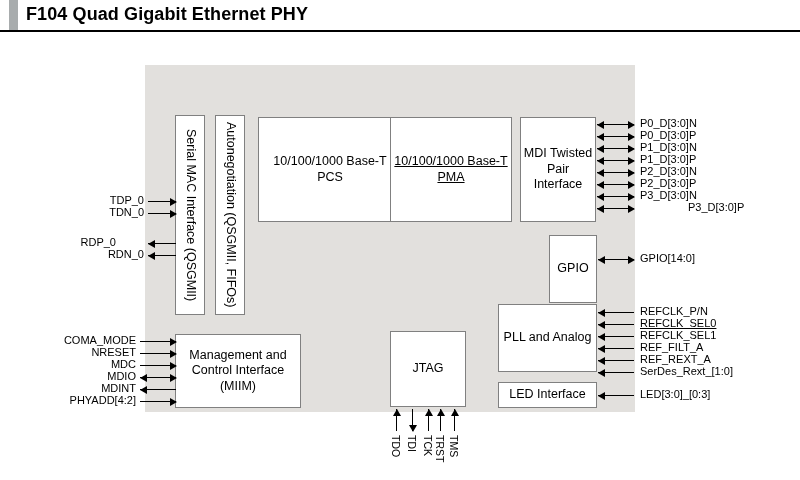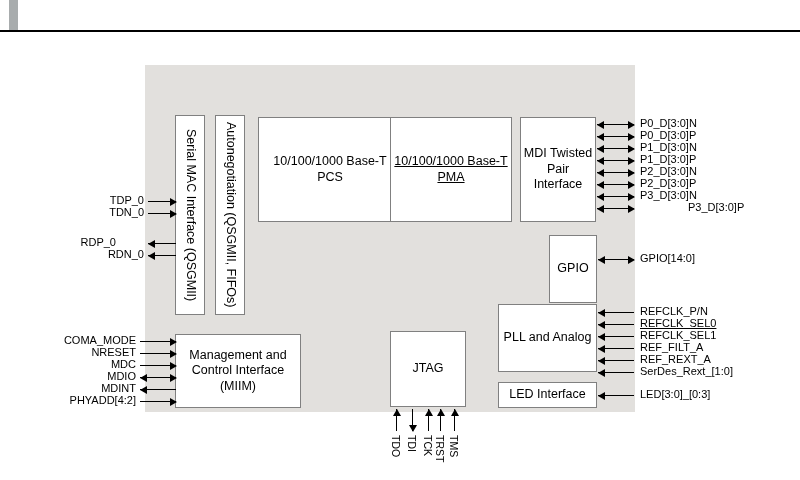--- a/index.html
+++ b/index.html
@@ -132,20 +132,21 @@
     writing-mode: vertical-rl;
     text-orientation: mixed;
     color: #000;
   }
 </style>
 </head>
 <body>
 
 <div id="title-bar">
   <div id="title-accent"></div>
+  <div id="title-text">F104 Quad Gigabit Ethernet PHY</div>
 </div>
 
 <div id="diagram">
   <div id="chip-body"></div>
   <div id="blocks-layer">
       <div class="blk vert" style="left: 175px; top: 83px; width: 30px; height: 200px; background: rgb(255, 255, 255); border-color: rgb(128, 128, 128);">
         <span>Serial MAC Interface (QSGMII)</span>
       </div>
       <div class="blk vert" style="left: 215px; top: 83px; width: 30px; height: 200px; background: rgb(255, 255, 255); border-color: rgb(128, 128, 128);">
         <span>Autonegotiation (QSGMII, FIFOs)</span>

